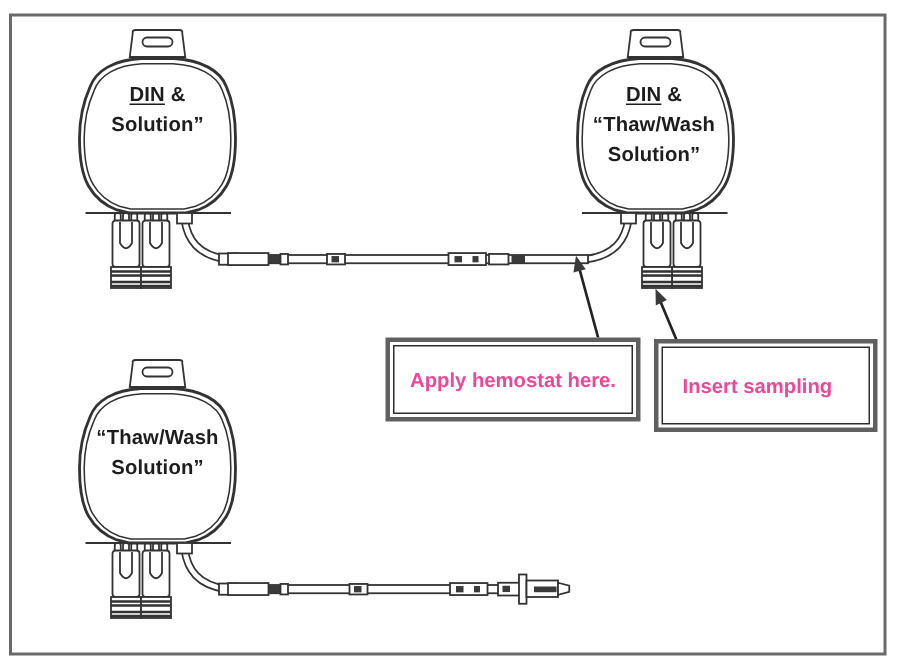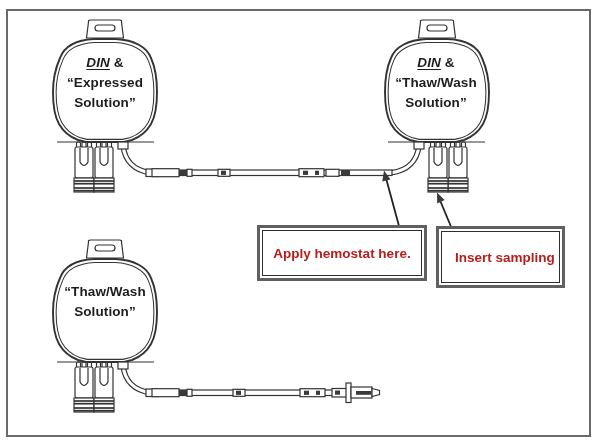--- a/index.html
+++ b/index.html
@@ -21,31 +21,31 @@
   .fillDark{fill:#3a3a3a;stroke:none;}
   .tubeOuter{fill:none;stroke:#333;stroke-width:5.5;}
   .tubeInner{fill:none;stroke:#fff;stroke-width:3.2;}
   .arrowline{stroke:#222;stroke-width:1.8;}
   
   .bag-label{
     position:absolute;width:106px;text-align:center;
     font-size:13.5px;font-weight:600;line-height:20px;color:#1d1d1d;
     letter-spacing:0.1px;
   }
-  .din{text-decoration:underline;text-underline-offset:2px;font-style:italic;}
+  .din{text-decoration:underline;text-underline-offset:2px;}
   
   .callout{
     position:absolute;box-sizing:border-box;background:#fff;
     border:3px solid #606060;padding:2px;
   }
   .callout-inner{
     box-sizing:border-box;width:100%;height:100%;
     border:1px solid #2e2e2e;background:#fff;
     display:flex;flex-direction:column;justify-content:center;
-    font-size:13.5px;font-weight:600;color:#b91c1c;line-height:19px;
+    font-size:13.5px;font-weight:600;color:#ec4899;line-height:19px;
   }
   .callout-inner.center{align-items:center;}
   .callout-inner.left{align-items:flex-start;padding-left:13px;}
 </style>
 </head>
 <body>
 
 <div id="canvas">
 
   <div id="page-border"></div>
@@ -127,38 +127,37 @@
       <polygon points="384,170.5 390.5,179.5 382.3,181.6" class="fillDark"></polygon>
     </g>
     <g>
       <line x1="452" y1="229" x2="440.5" y2="201.5" class="arrowline"></line>
       <polygon points="437,192.5 444.6,200 437.2,203.6" class="fillDark"></polygon>
     </g>
   </svg>
 
   <div class="bag-label" style="left:52px;top:53px;">
     <div><span class="din">DIN</span><span> &amp;</span></div>
-    <div>“Expressed</div>
     <div>Solution”</div>
   </div>
 
   <div class="bag-label" style="left:383px;top:53px;">
     <div><span class="din">DIN</span><span> &amp;</span></div>
     <div>“Thaw/Wash</div>
     <div>Solution”</div>
   </div>
 
   <div class="bag-label" style="left:52px;top:282px;">
     <div>“Thaw/Wash</div>
     <div>Solution”</div>
   </div>
 
   <div class="callout" style="left:257px;top:225px;width:170px;height:56px;">
     <div class="callout-inner center">Apply hemostat here.</div>
   </div>
 
-  <div class="callout" style="left:436px;top:226px;width:129px;height:62px;">
+  <div class="callout" style="left:436px;top:226px;width:149px;height:62px;">
     <div class="callout-inner left">
       <div>Insert sampling</div>
     </div>
   </div>
 
 </div>
 
 </body></html>

